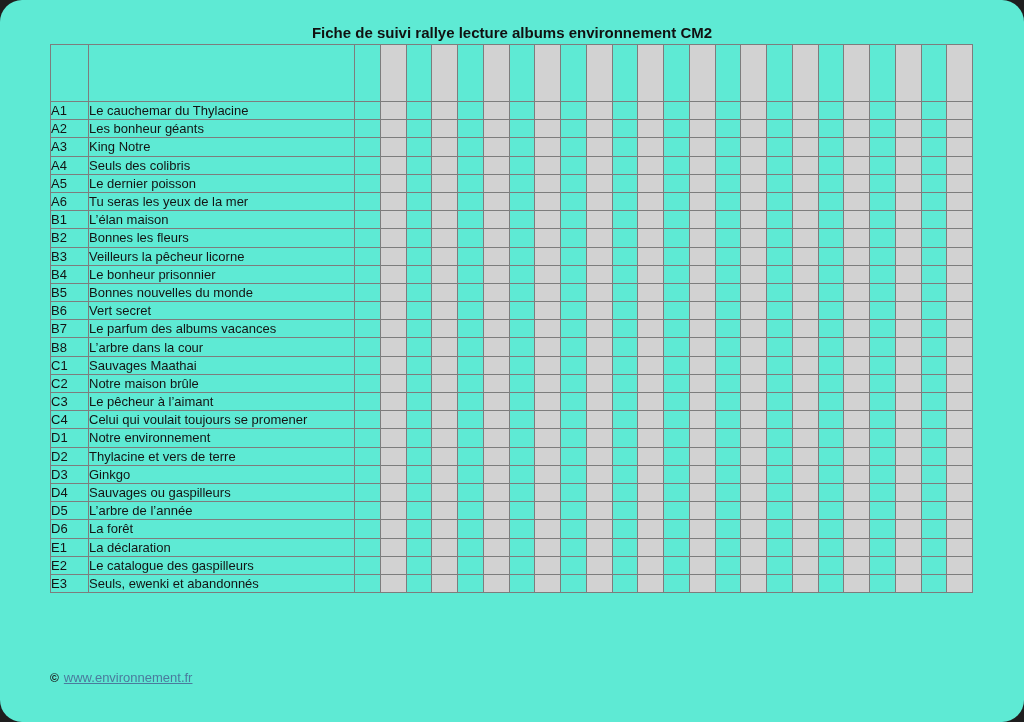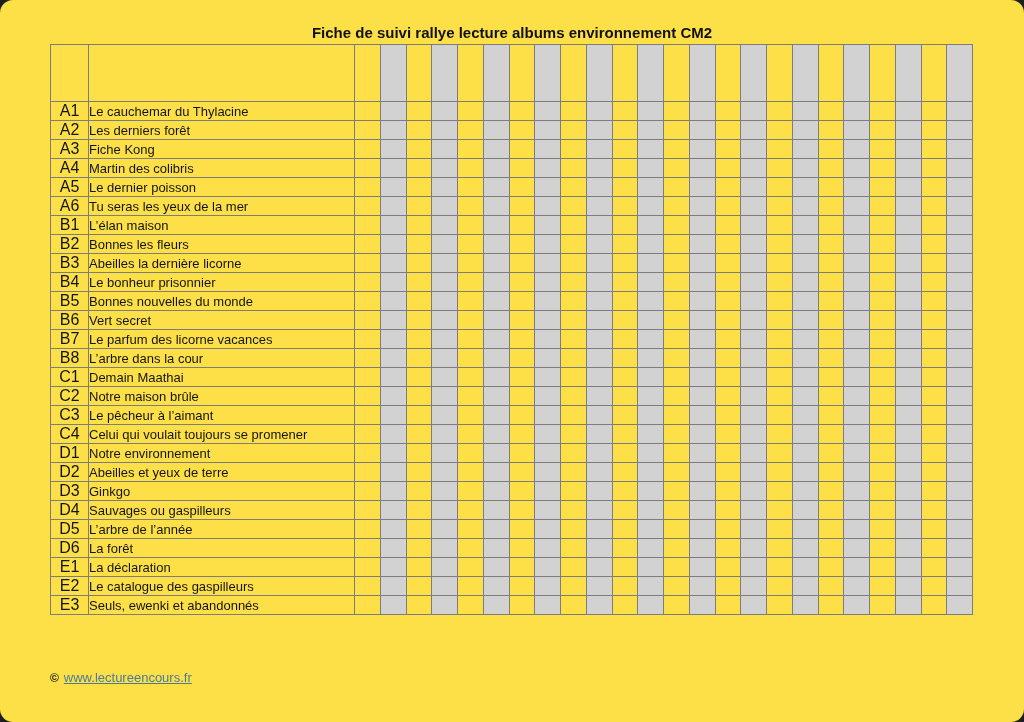--- a/index.html
+++ b/index.html
@@ -13,22 +13,22 @@
   body{
     width:1024px;height:722px;
     background:var(--bg);
     font-family:"Liberation Sans", sans-serif;
     color:var(--text);
     position:relative;
     overflow:hidden;
   }
   .page{
     position:absolute;inset:0;
-    background:#fde047;
-    border-radius:13px;
+    background:#5eead4;
+    border-radius:22px;
   }
   .page-title{
     position:absolute;
     top:24px;left:0;right:0;
     text-align:center;
     font-size:15px;
     font-weight:bold;
     color:#111;
   }
   table.tracking{
@@ -42,22 +42,22 @@
   col.c-title{width:266px;}
   col.c-track{width:25.75px;}
   table.tracking td{
     border:1px solid var(--border);
     padding:0;
     overflow:hidden;
   }
   tr.header-row{height:57px;}
   tr.data-row{height:18.2px;}
   td.code-cell{
-    text-align:center;
-    font-size:16px;
+    text-align:left;
+    font-size:13px;
   }
   td.title-cell{
     font-size:13px;
     padding-left:7px;
     white-space:nowrap;
   }
   td.shaded{background:var(--shaded);}
   .footer{
     position:absolute;
     left:50px;top:670px;
@@ -165,21 +165,21 @@
           <td class="track-cell shaded"></td>
           <td class="track-cell"></td>
           <td class="track-cell shaded"></td>
           <td class="track-cell"></td>
           <td class="track-cell shaded"></td>
           <td class="track-cell"></td>
           <td class="track-cell shaded"></td>
         </tr>
         <tr class="data-row">
           <td class="code-cell">A2</td>
-          <td class="title-cell">Les derniers forêt</td>
+          <td class="title-cell">Les bonheur géants</td>
           <td class="track-cell"></td>
           <td class="track-cell shaded"></td>
           <td class="track-cell"></td>
           <td class="track-cell shaded"></td>
           <td class="track-cell"></td>
           <td class="track-cell shaded"></td>
           <td class="track-cell"></td>
           <td class="track-cell shaded"></td>
           <td class="track-cell"></td>
           <td class="track-cell shaded"></td>
@@ -193,21 +193,21 @@
           <td class="track-cell shaded"></td>
           <td class="track-cell"></td>
           <td class="track-cell shaded"></td>
           <td class="track-cell"></td>
           <td class="track-cell shaded"></td>
           <td class="track-cell"></td>
           <td class="track-cell shaded"></td>
         </tr>
         <tr class="data-row">
           <td class="code-cell">A3</td>
-          <td class="title-cell">Fiche Kong</td>
+          <td class="title-cell">King Notre</td>
           <td class="track-cell"></td>
           <td class="track-cell shaded"></td>
           <td class="track-cell"></td>
           <td class="track-cell shaded"></td>
           <td class="track-cell"></td>
           <td class="track-cell shaded"></td>
           <td class="track-cell"></td>
           <td class="track-cell shaded"></td>
           <td class="track-cell"></td>
           <td class="track-cell shaded"></td>
@@ -221,21 +221,21 @@
           <td class="track-cell shaded"></td>
           <td class="track-cell"></td>
           <td class="track-cell shaded"></td>
           <td class="track-cell"></td>
           <td class="track-cell shaded"></td>
           <td class="track-cell"></td>
           <td class="track-cell shaded"></td>
         </tr>
         <tr class="data-row">
           <td class="code-cell">A4</td>
-          <td class="title-cell">Martin des colibris</td>
+          <td class="title-cell">Seuls des colibris</td>
           <td class="track-cell"></td>
           <td class="track-cell shaded"></td>
           <td class="track-cell"></td>
           <td class="track-cell shaded"></td>
           <td class="track-cell"></td>
           <td class="track-cell shaded"></td>
           <td class="track-cell"></td>
           <td class="track-cell shaded"></td>
           <td class="track-cell"></td>
           <td class="track-cell shaded"></td>
@@ -361,21 +361,21 @@
           <td class="track-cell shaded"></td>
           <td class="track-cell"></td>
           <td class="track-cell shaded"></td>
           <td class="track-cell"></td>
           <td class="track-cell shaded"></td>
           <td class="track-cell"></td>
           <td class="track-cell shaded"></td>
         </tr>
         <tr class="data-row">
           <td class="code-cell">B3</td>
-          <td class="title-cell">Abeilles la dernière licorne</td>
+          <td class="title-cell">Veilleurs la pêcheur licorne</td>
           <td class="track-cell"></td>
           <td class="track-cell shaded"></td>
           <td class="track-cell"></td>
           <td class="track-cell shaded"></td>
           <td class="track-cell"></td>
           <td class="track-cell shaded"></td>
           <td class="track-cell"></td>
           <td class="track-cell shaded"></td>
           <td class="track-cell"></td>
           <td class="track-cell shaded"></td>
@@ -473,21 +473,21 @@
           <td class="track-cell shaded"></td>
           <td class="track-cell"></td>
           <td class="track-cell shaded"></td>
           <td class="track-cell"></td>
           <td class="track-cell shaded"></td>
           <td class="track-cell"></td>
           <td class="track-cell shaded"></td>
         </tr>
         <tr class="data-row">
           <td class="code-cell">B7</td>
-          <td class="title-cell">Le parfum des licorne vacances</td>
+          <td class="title-cell">Le parfum des albums vacances</td>
           <td class="track-cell"></td>
           <td class="track-cell shaded"></td>
           <td class="track-cell"></td>
           <td class="track-cell shaded"></td>
           <td class="track-cell"></td>
           <td class="track-cell shaded"></td>
           <td class="track-cell"></td>
           <td class="track-cell shaded"></td>
           <td class="track-cell"></td>
           <td class="track-cell shaded"></td>
@@ -529,21 +529,21 @@
           <td class="track-cell shaded"></td>
           <td class="track-cell"></td>
           <td class="track-cell shaded"></td>
           <td class="track-cell"></td>
           <td class="track-cell shaded"></td>
           <td class="track-cell"></td>
           <td class="track-cell shaded"></td>
         </tr>
         <tr class="data-row">
           <td class="code-cell">C1</td>
-          <td class="title-cell">Demain Maathai</td>
+          <td class="title-cell">Sauvages Maathai</td>
           <td class="track-cell"></td>
           <td class="track-cell shaded"></td>
           <td class="track-cell"></td>
           <td class="track-cell shaded"></td>
           <td class="track-cell"></td>
           <td class="track-cell shaded"></td>
           <td class="track-cell"></td>
           <td class="track-cell shaded"></td>
           <td class="track-cell"></td>
           <td class="track-cell shaded"></td>
@@ -669,21 +669,21 @@
           <td class="track-cell shaded"></td>
           <td class="track-cell"></td>
           <td class="track-cell shaded"></td>
           <td class="track-cell"></td>
           <td class="track-cell shaded"></td>
           <td class="track-cell"></td>
           <td class="track-cell shaded"></td>
         </tr>
         <tr class="data-row">
           <td class="code-cell">D2</td>
-          <td class="title-cell">Abeilles et yeux de terre</td>
+          <td class="title-cell">Thylacine et vers de terre</td>
           <td class="track-cell"></td>
           <td class="track-cell shaded"></td>
           <td class="track-cell"></td>
           <td class="track-cell shaded"></td>
           <td class="track-cell"></td>
           <td class="track-cell shaded"></td>
           <td class="track-cell"></td>
           <td class="track-cell shaded"></td>
           <td class="track-cell"></td>
           <td class="track-cell shaded"></td>
@@ -896,16 +896,16 @@
           <td class="track-cell"></td>
           <td class="track-cell shaded"></td>
           <td class="track-cell"></td>
           <td class="track-cell shaded"></td>
         </tr>
       </tbody>
   </table>
 
   <div class="footer">
     <span class="copyright">©</span>
-    <a class="website-link">www.lectureencours.fr</a>
+    <a class="website-link">www.environnement.fr</a>
   </div>
 
 </div>
 
 </body></html>

